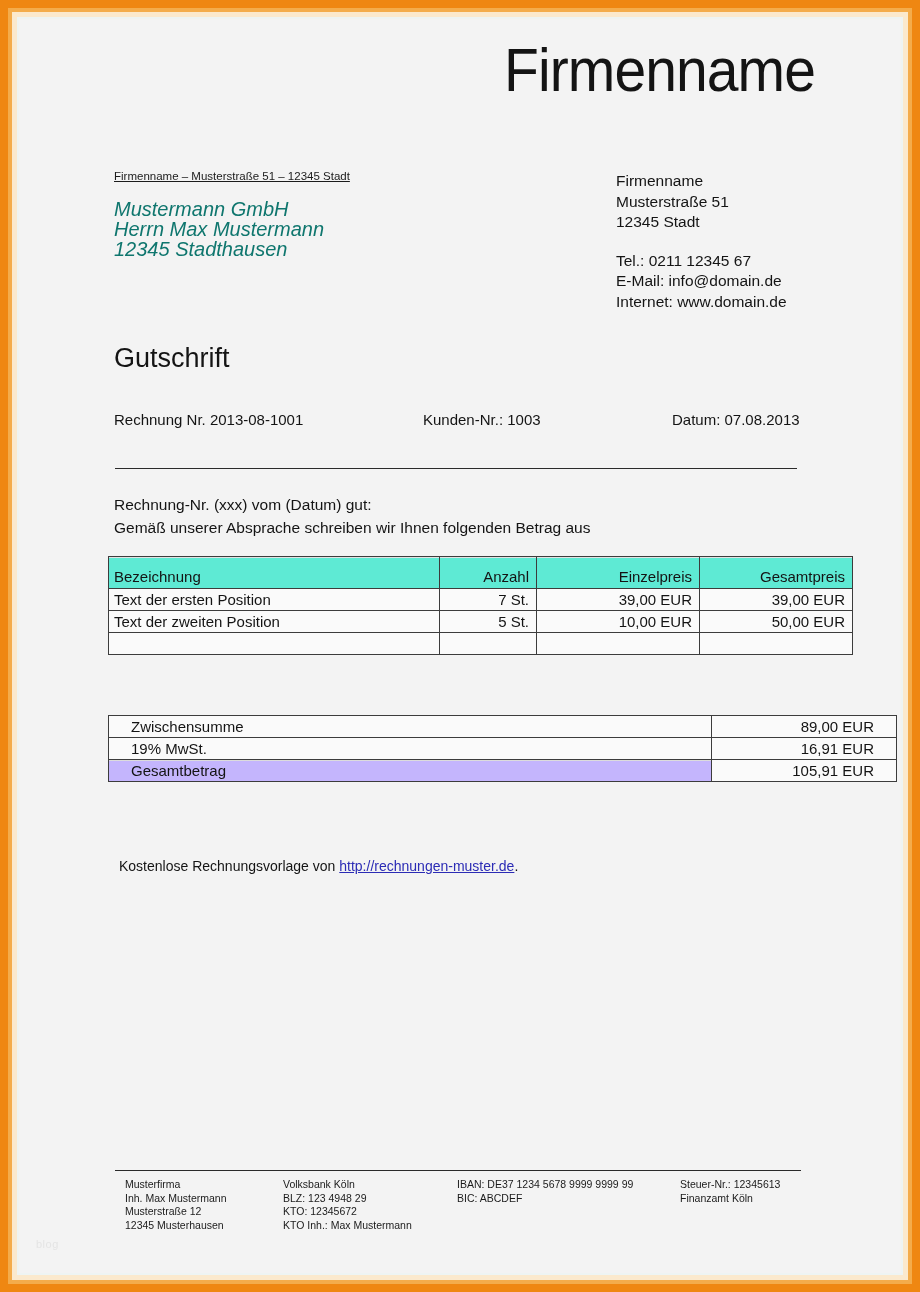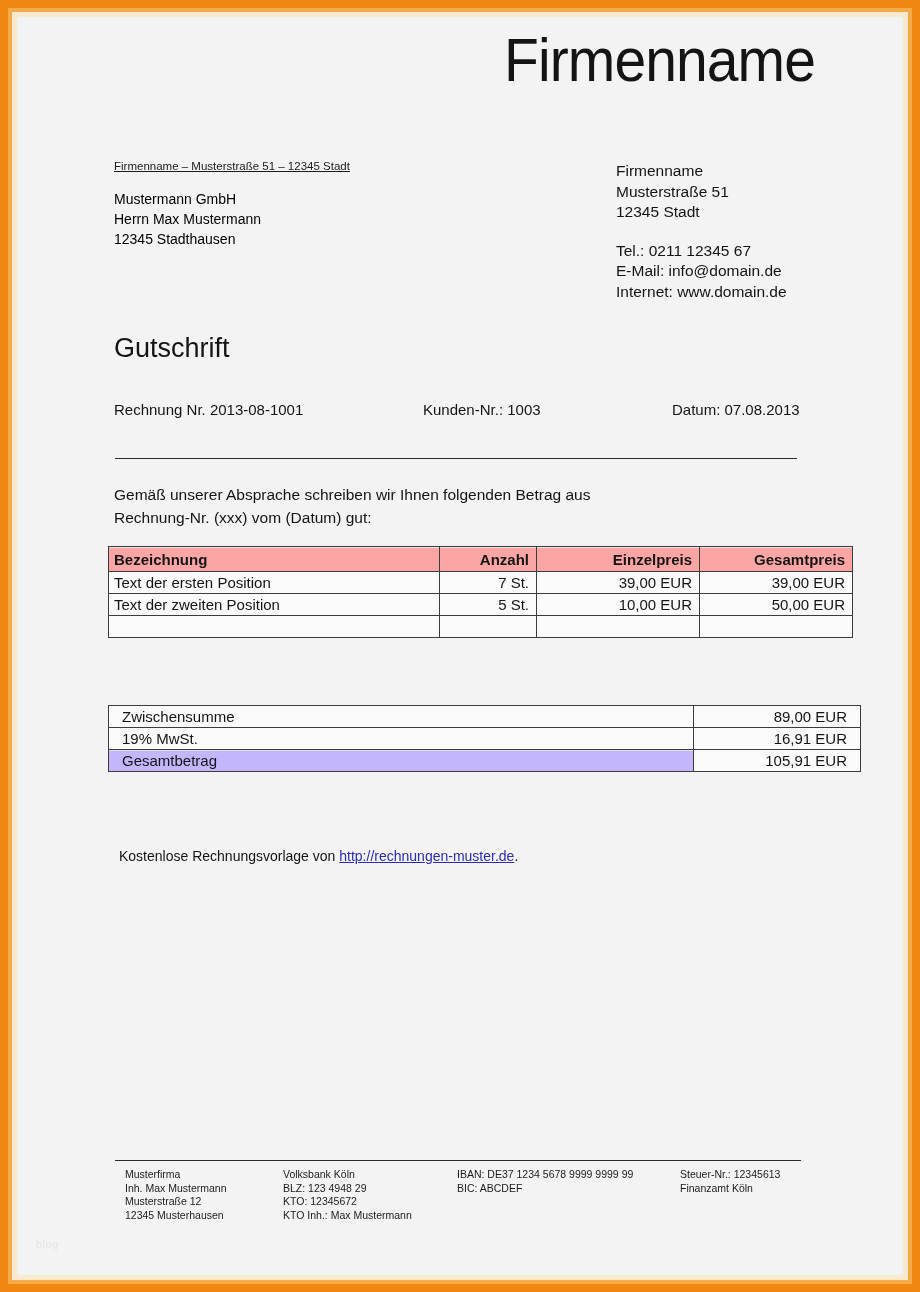--- a/index.html
+++ b/index.html
@@ -54,21 +54,21 @@
     width: 886px; height: 1258px;
     box-sizing: border-box;
     border: 2px solid #eef4f3;
     pointer-events: none;
     z-index: 43;
   }
 
   
   .sheet {
     position: absolute;
-    left: 19px; top: 9px;
+    left: 19px; top: 19px;
     width: 882px;
     height: 1254px;
     background: #f3f3f3;
     z-index: 10;
   }
 
   
   .doc-title {
     position: absolute;
     right: 86px;
@@ -91,23 +91,24 @@
     font-size: 11.5px;
     line-height: 14px;
     color: #1b1b1b;
     text-decoration: underline;
     white-space: nowrap;
   }
   .recipient {
     position: absolute;
     left: 95px;
     top: 180px;
-    font-size: 14px;
+    font-size: 20px;
     line-height: 20px;
-    color: #000000;
+    color: #0f766e;
+    font-style: italic;
   }
   .company-block {
     position: absolute;
     left: 597px;
     top: 152px;
     font-size: 15.5px;
     line-height: 20.5px;
     color: #141414;
   }
   .company-block .gap {
@@ -177,27 +178,26 @@
     background: #fafafa;
   }
   .items-table th,
   .items-table td {
     border: 1px solid #3c3c3c;
     padding: 0 5px;
     font-weight: normal;
     vertical-align: top;
   }
   .items-table thead th {
-    background: #fca5a5;
+    background: #5eead4;
     height: 20px;
     line-height: 20px;
-    padding-top: 3px;
+    padding-top: 10px;
     padding-bottom: 1px;
     box-shadow: inset 0 1px 0 #e2e2e2;
-    font-weight: bold;
   }
   .items-table tbody td {
     height: 21px;
     line-height: 21px;
   }
   .col-desc { width: 320px; text-align: left; }
   .col-qty { width: 84px; text-align: right; }
   .col-unit { width: 150px; text-align: right; }
   .col-total { width: 140px; text-align: right; }
   .items-table td.col-qty,
@@ -215,21 +215,21 @@
     top: 696px;
     width: 698px;
     border-collapse: collapse;
     font-size: 15px;
     color: #141414;
     table-layout: fixed;
     background: #fafafa;
   }
   .totals-table td {
     border: 1px solid #3c3c3c;
-    padding: 0 13px;
+    padding: 0 22px;
     height: 21px;
     line-height: 21px;
     vertical-align: middle;
   }
   .t-label { width: 558px; text-align: left; }
   .t-value { width: 140px; text-align: right; padding-right: 7px; }
   .grand-row .t-label {
     background: #c4b5fd;
     box-shadow: inset 0 1px 0 #dcdcdc;
   }
@@ -318,22 +318,22 @@
 
     <div class="meta-row">
       <span class="m-invoice">Rechnung Nr. 2013-08-1001</span>
       <span class="m-customer">Kunden-Nr.: 1003</span>
       <span class="m-date">Datum: 07.08.2013</span>
     </div>
 
     <div class="top-rule"></div>
 
     <div class="intro-text">
+      <div>Rechnung-Nr. (xxx) vom (Datum) gut:</div>
       <div>Gemäß unserer Absprache schreiben wir Ihnen folgenden Betrag aus</div>
-      <div>Rechnung-Nr. (xxx) vom (Datum) gut:</div>
     </div>
 
     <table class="items-table">
       <thead>
         <tr>
           <th class="col-desc">Bezeichnung</th>
           <th class="col-qty">Anzahl</th>
           <th class="col-unit">Einzelpreis</th>
           <th class="col-total">Gesamtpreis</th>
         </tr>

